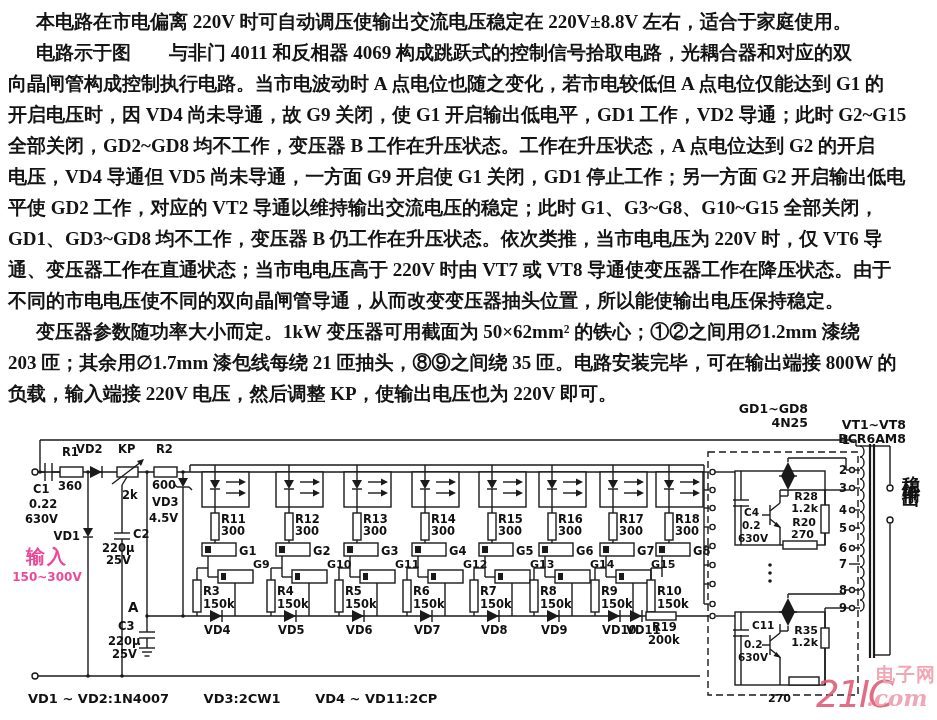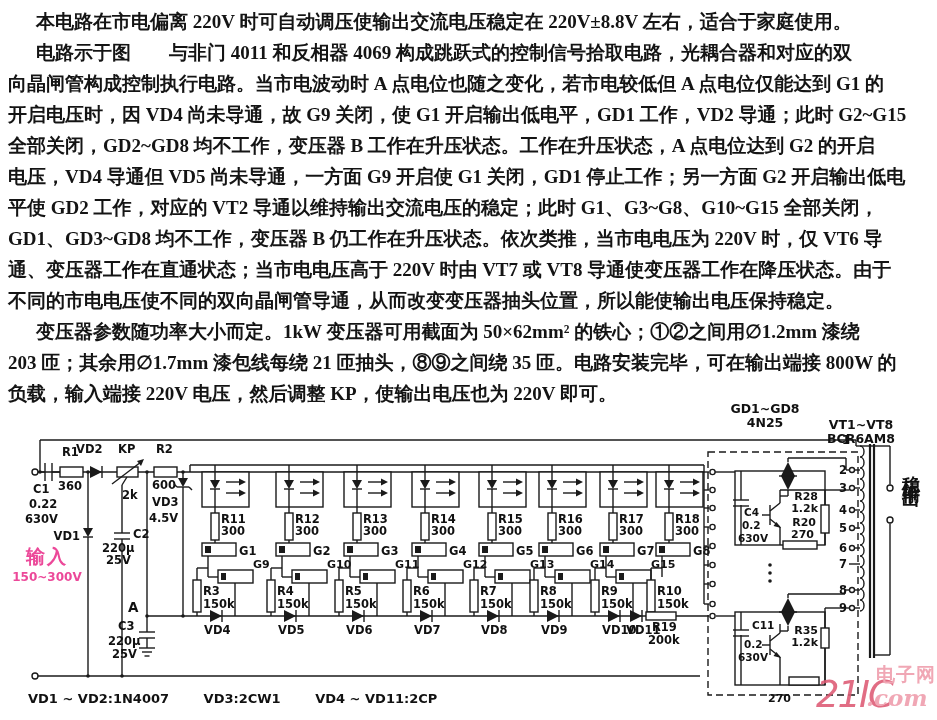--- a/index.html
+++ b/index.html
@@ -2,21 +2,21 @@
 <html><head>
 <meta charset="utf-8">
 <style>
   html,body{margin:0;padding:0;background:#888;}
   .stage{position:relative;width:937px;height:720px;background:#ffffff;overflow:hidden;
          font-family:"Liberation Serif",serif;color:#141414;}
   .article{position:absolute;left:8px;top:6px;width:925px;z-index:2;}
   .article .tline{height:31px;line-height:31px;font-size:19px;font-weight:700;
          white-space:nowrap;letter-spacing:0px;font-family:"Liberation Serif","DejaVu Serif",serif;}
   .article .tline.indent{padding-left:28px;}
-  .iclab{position:absolute;z-index:2;text-align:center;font-family:"DejaVu Sans",sans-serif;
+  .iclab{position:absolute;z-index:2;text-align:right;font-family:"DejaVu Sans",sans-serif;
          font-weight:700;font-size:12.5px;line-height:14px;color:#111;}
   .inlab{position:absolute;left:12px;top:544px;width:70px;z-index:2;text-align:center;color:#ec4899;}
   .inlab .big{font-size:19px;font-weight:900;letter-spacing:2px;font-family:"Liberation Serif",serif;}
   .inlab .small{font-size:12px;font-weight:700;font-family:"DejaVu Sans",sans-serif;}
   .outlab{position:absolute;left:899px;top:462px;height:110px;z-index:2;
          writing-mode:vertical-rl;text-orientation:upright;letter-spacing:4px;
          font-size:18px;font-weight:900;color:#111;font-family:"Liberation Serif",serif;}
   .caption{position:absolute;left:28px;top:691px;z-index:2;font-family:"DejaVu Sans",sans-serif;
          font-weight:700;font-size:13px;color:#111;white-space:nowrap;}
   .caption span{margin-right:30px;}

